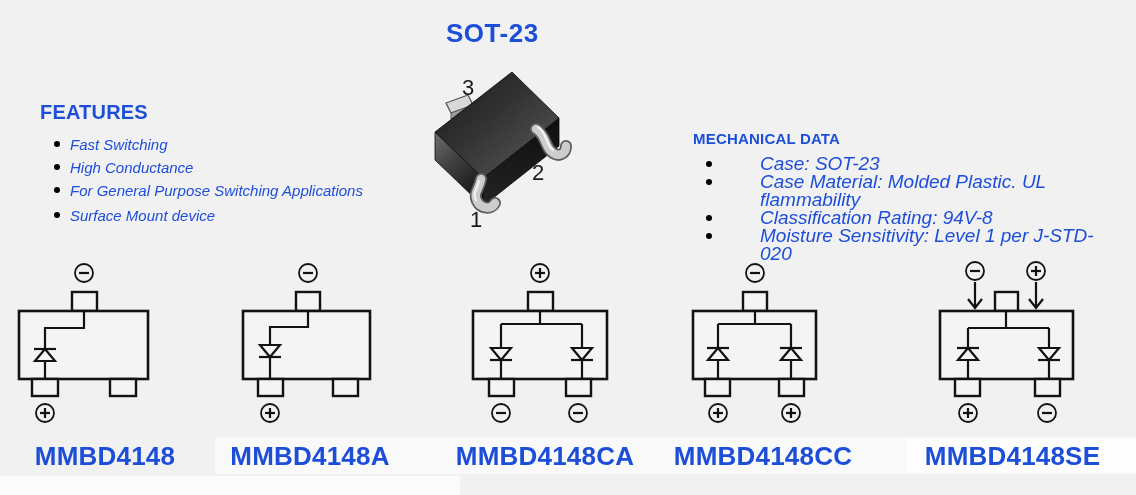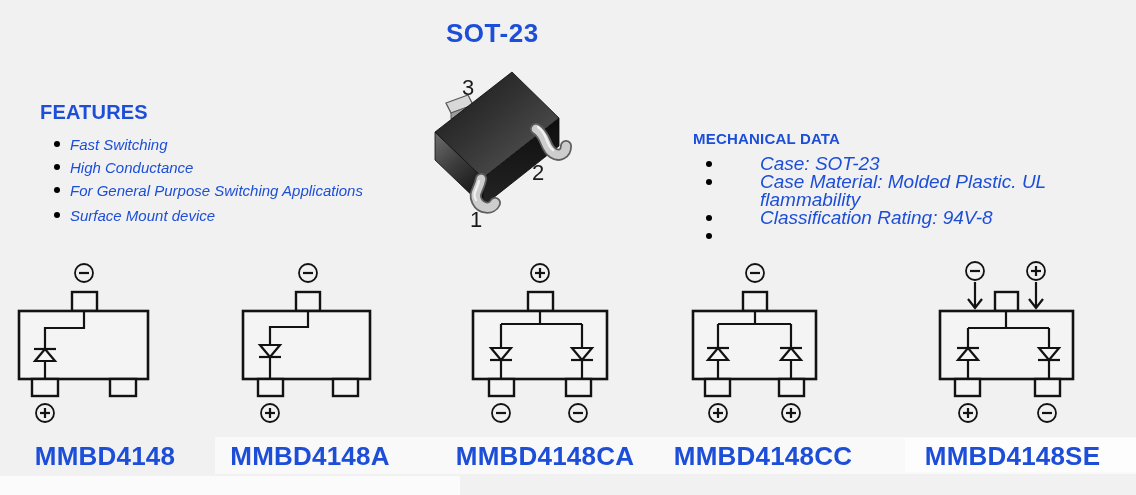--- a/index.html
+++ b/index.html
@@ -97,20 +97,21 @@
       <li>
           <span class="dot"></span>
           <span>Case Material: Molded Plastic. UL flammability</span>
         </li>
       <li>
           <span class="dot"></span>
           <span>Classification Rating: 94V-8</span>
         </li>
       <li>
           <span class="dot"></span>
+          <span>Moisture Sensitivity: Level 1 per J-STD-020</span>
         </li>
     </ul>
   </div>
 
   <div class="pkg-figure">
     <svg width="195" height="185" viewBox="0 0 195 185">
       <defs>
         <linearGradient id="gTop" x1="0" y1="0" x2="1" y2="1">
           <stop offset="0" stop-color="#161616"></stop>
           <stop offset="0.45" stop-color="#333333"></stop>

